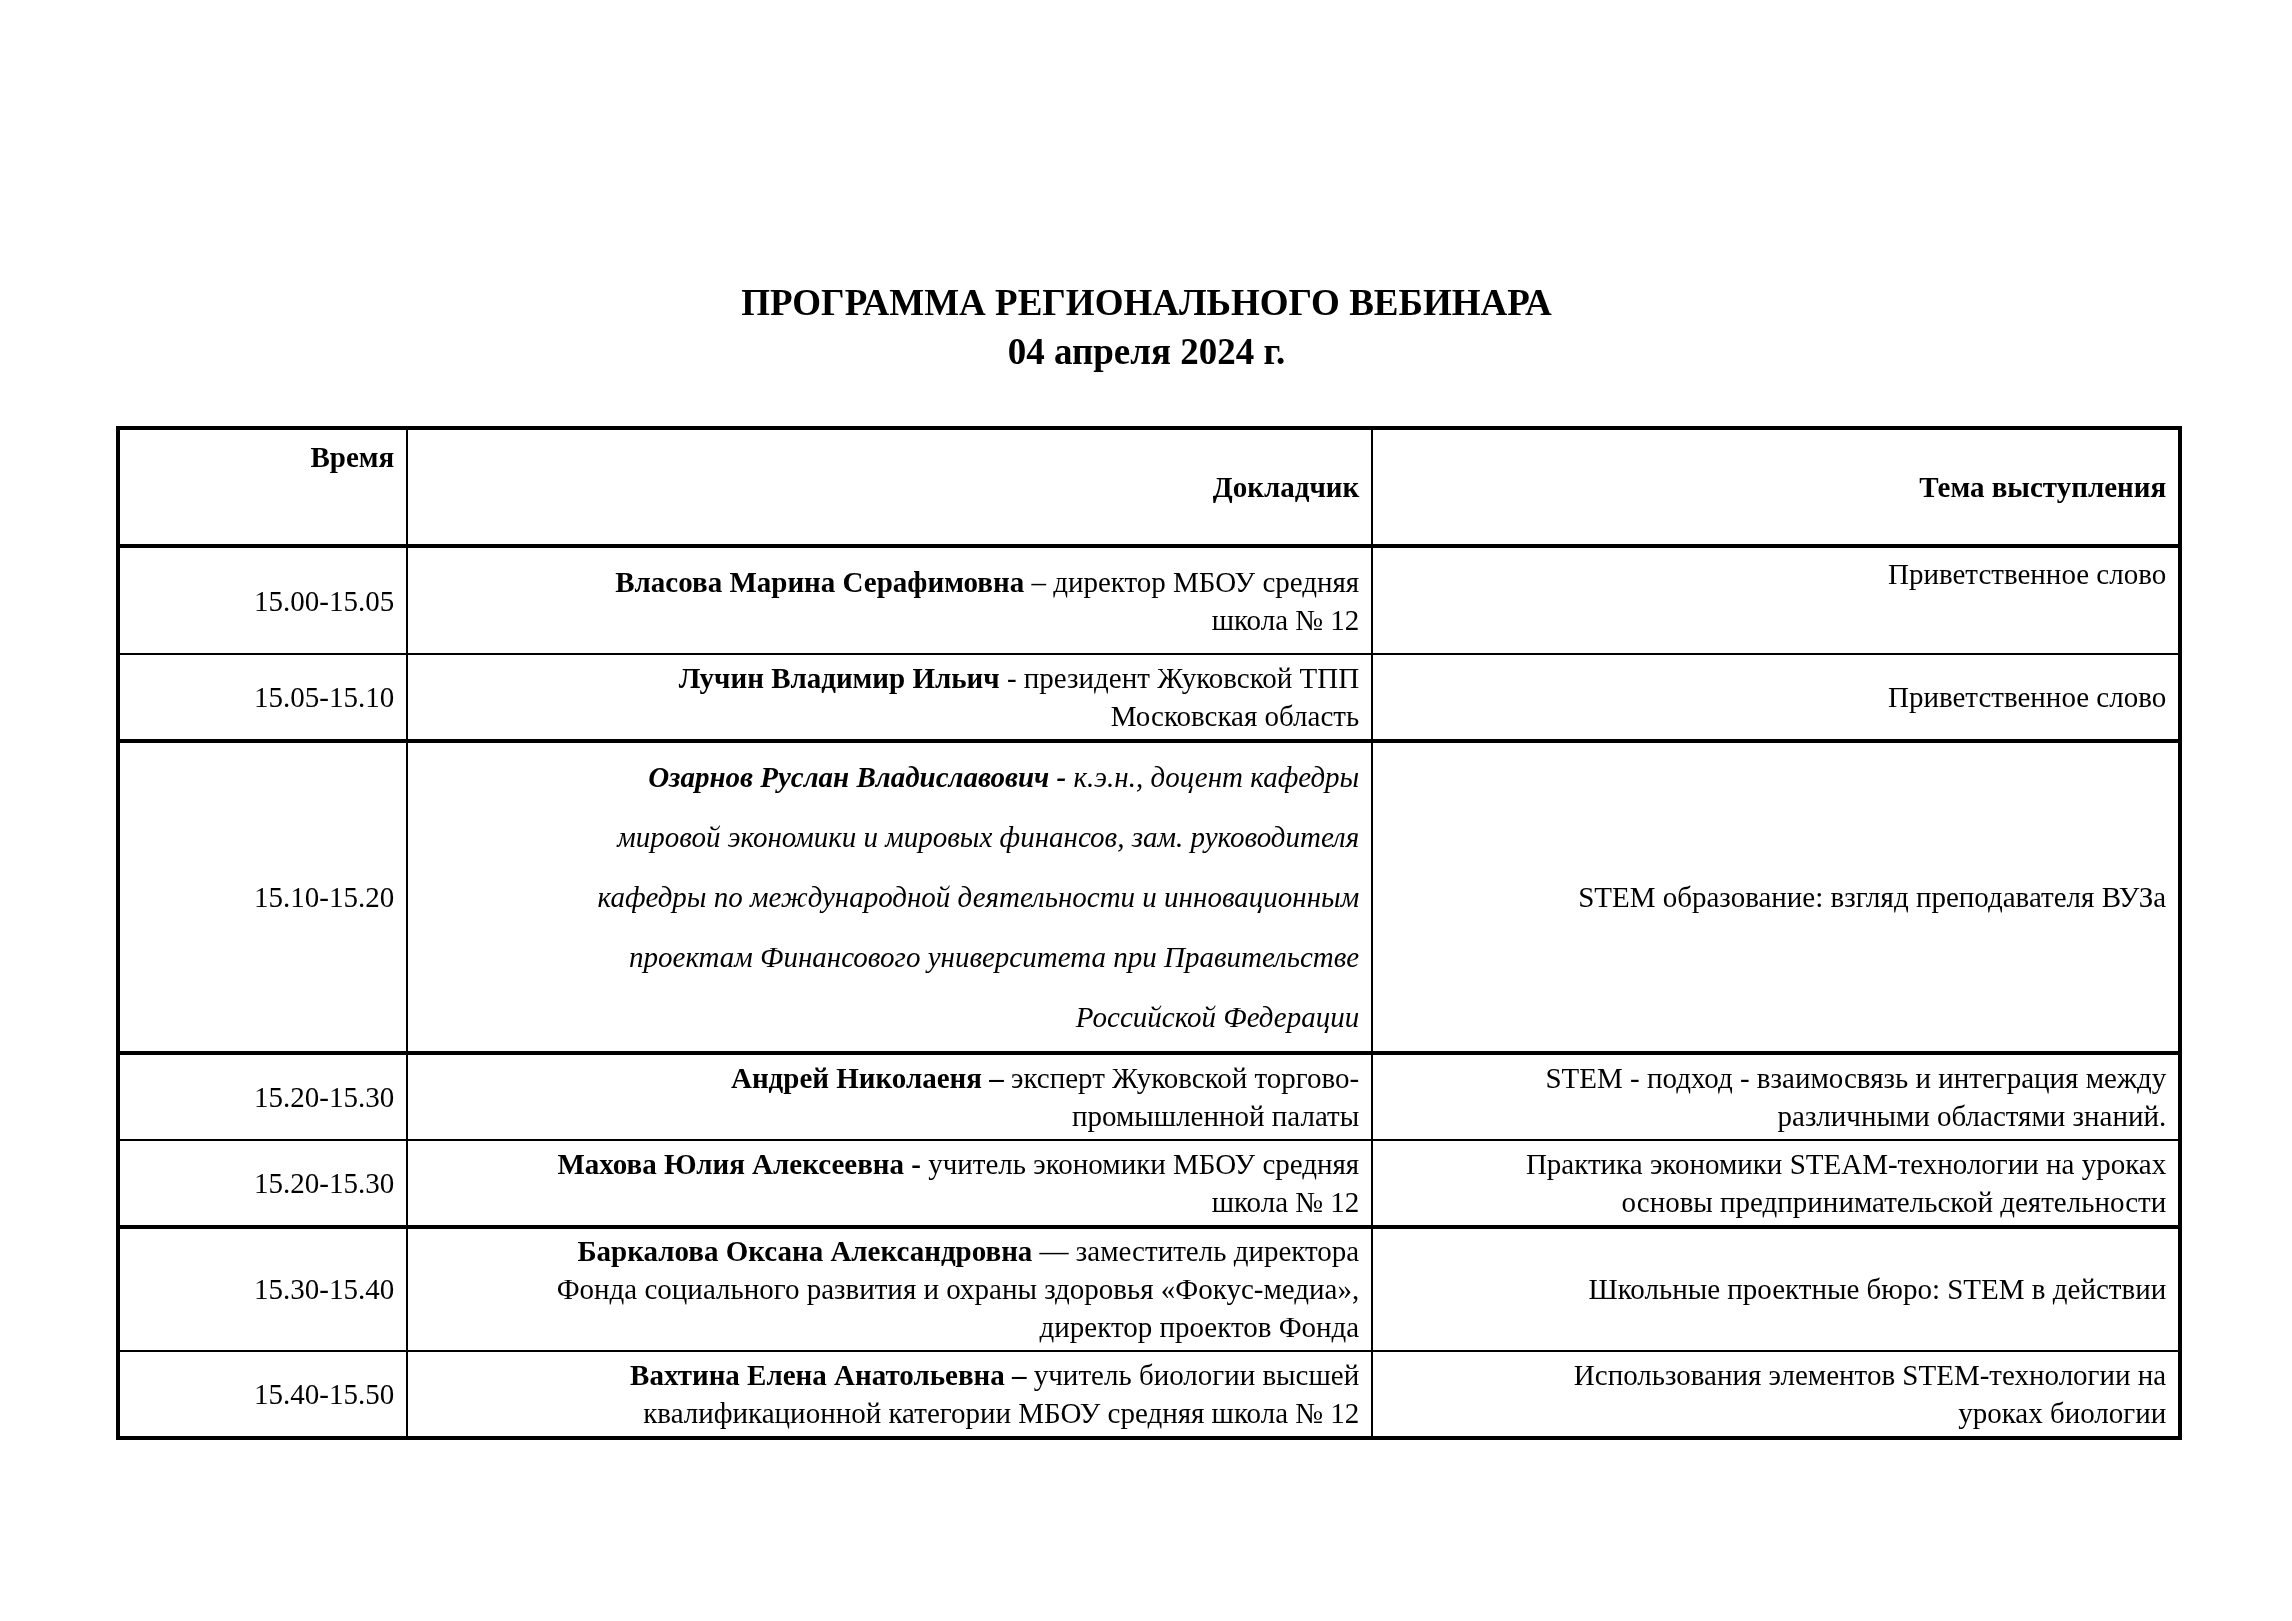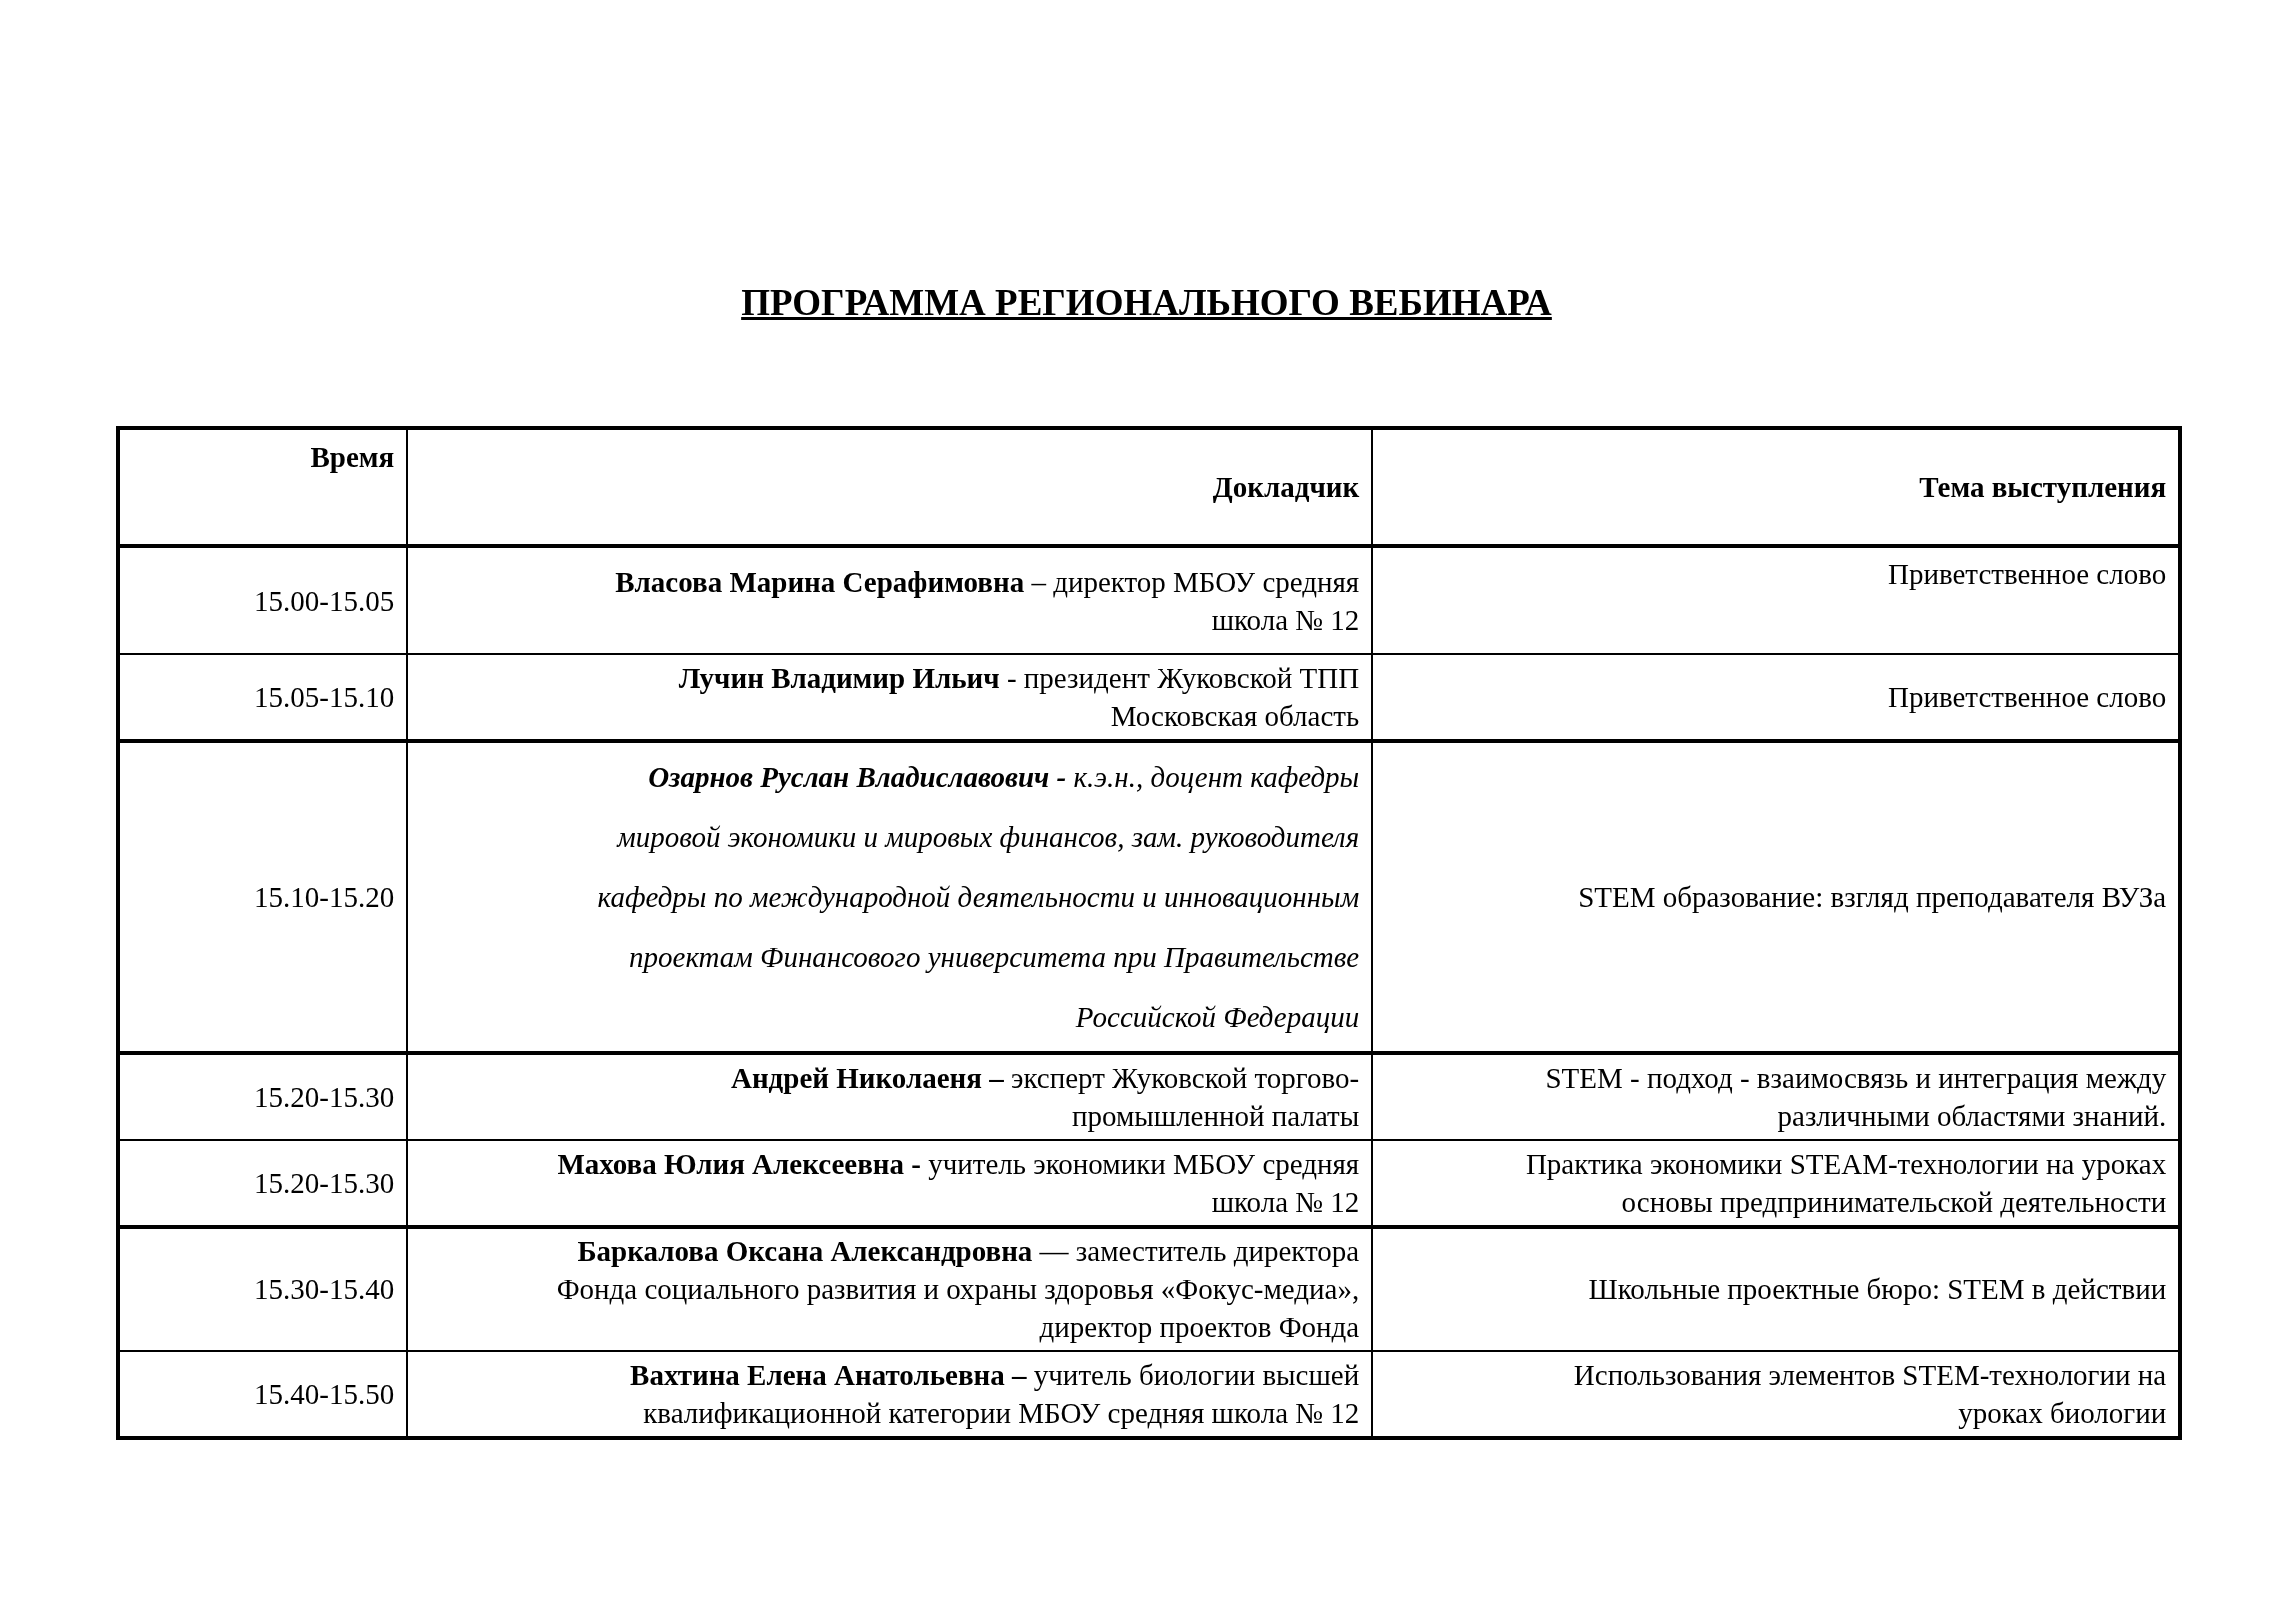--- a/index.html
+++ b/index.html
@@ -20,21 +20,20 @@
     height: 1621px;
     background: #ffffff;
   }
   .title-block {
     padding-top: 278px;
     text-align: center;
     font-weight: bold;
     font-size: 37px;
     line-height: 49px;
     color: #000000;
-    text-decoration: underline;
   }
   table.prog-table {
     position: absolute;
     left: 116px;
     top: 426px;
     width: 2062px;
     border-collapse: collapse;
     table-layout: fixed;
     font-size: 29px;
     line-height: 38px;
@@ -65,20 +64,21 @@
   tr.hr-r8 td { height: 63px; }
   td.lh-tall { line-height: 60px; font-style: italic; }
 </style>
 </head>
 <body>
 
 <div class="page">
 
   <div class="title-block">
     <div>ПРОГРАММА РЕГИОНАЛЬНОГО ВЕБИНАРА</div>
+    <div>04 апреля 2024 г.</div>
   </div>
 
   <table class="prog-table">
     <colgroup>
       <col style="width:289px">
       <col style="width:965px">
       <col style="width:808px">
     </colgroup>
 
     <tbody>

